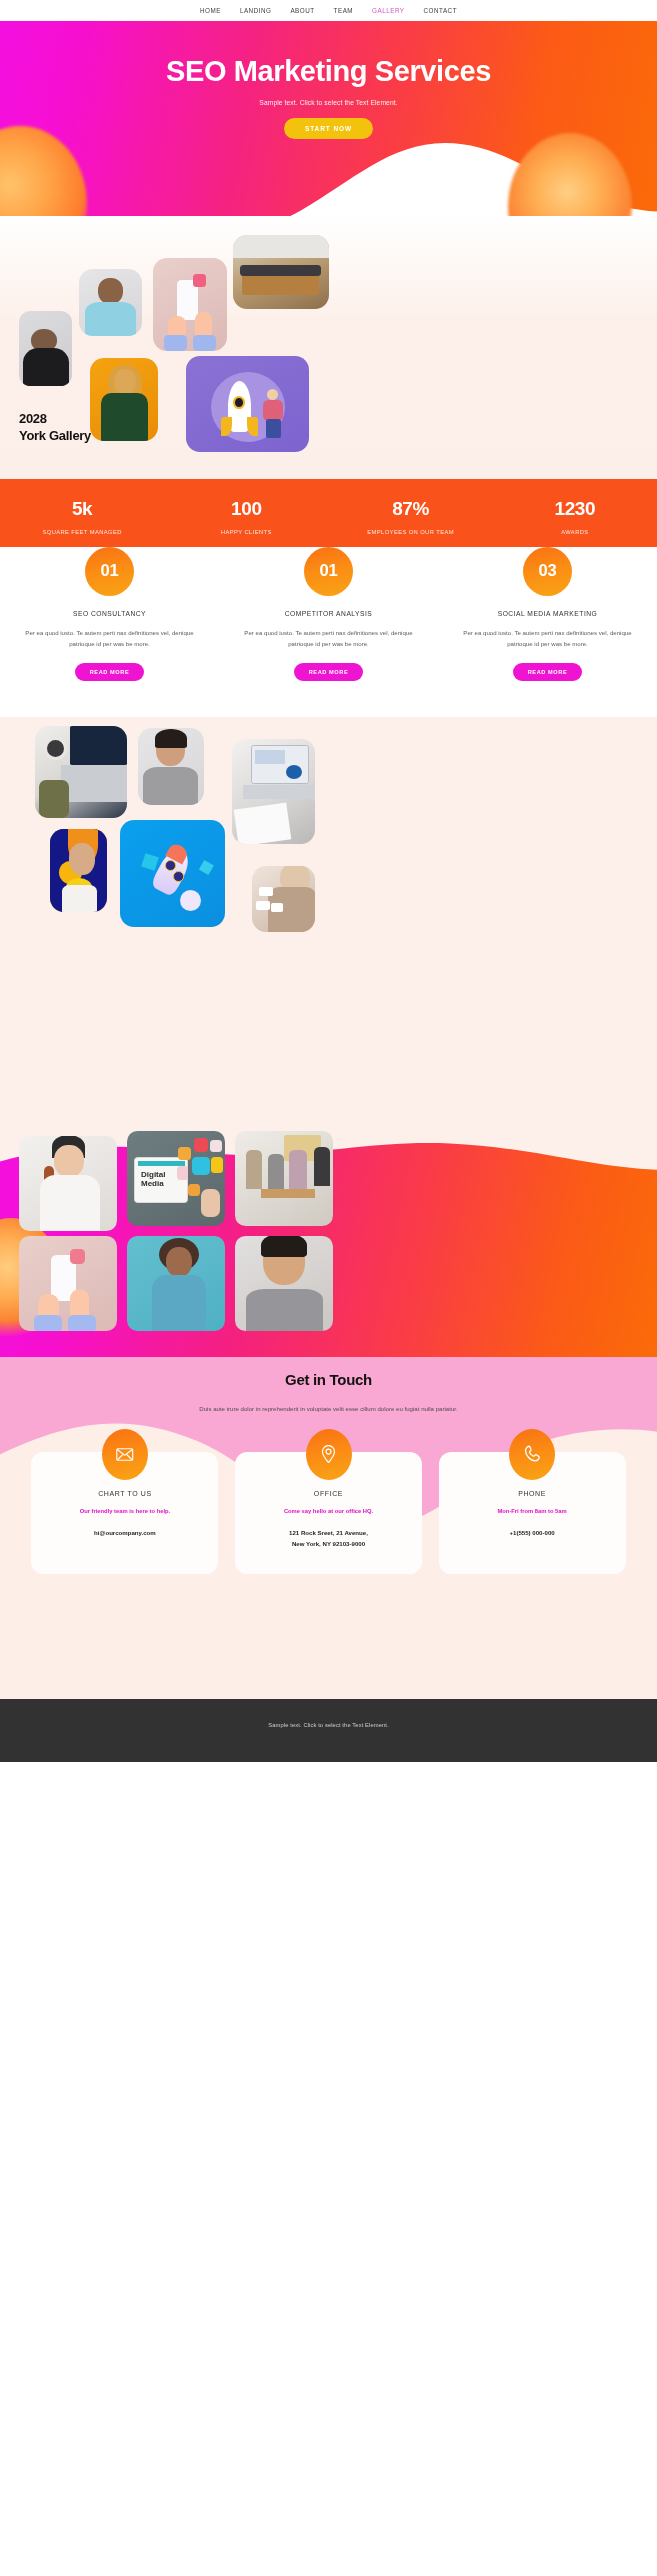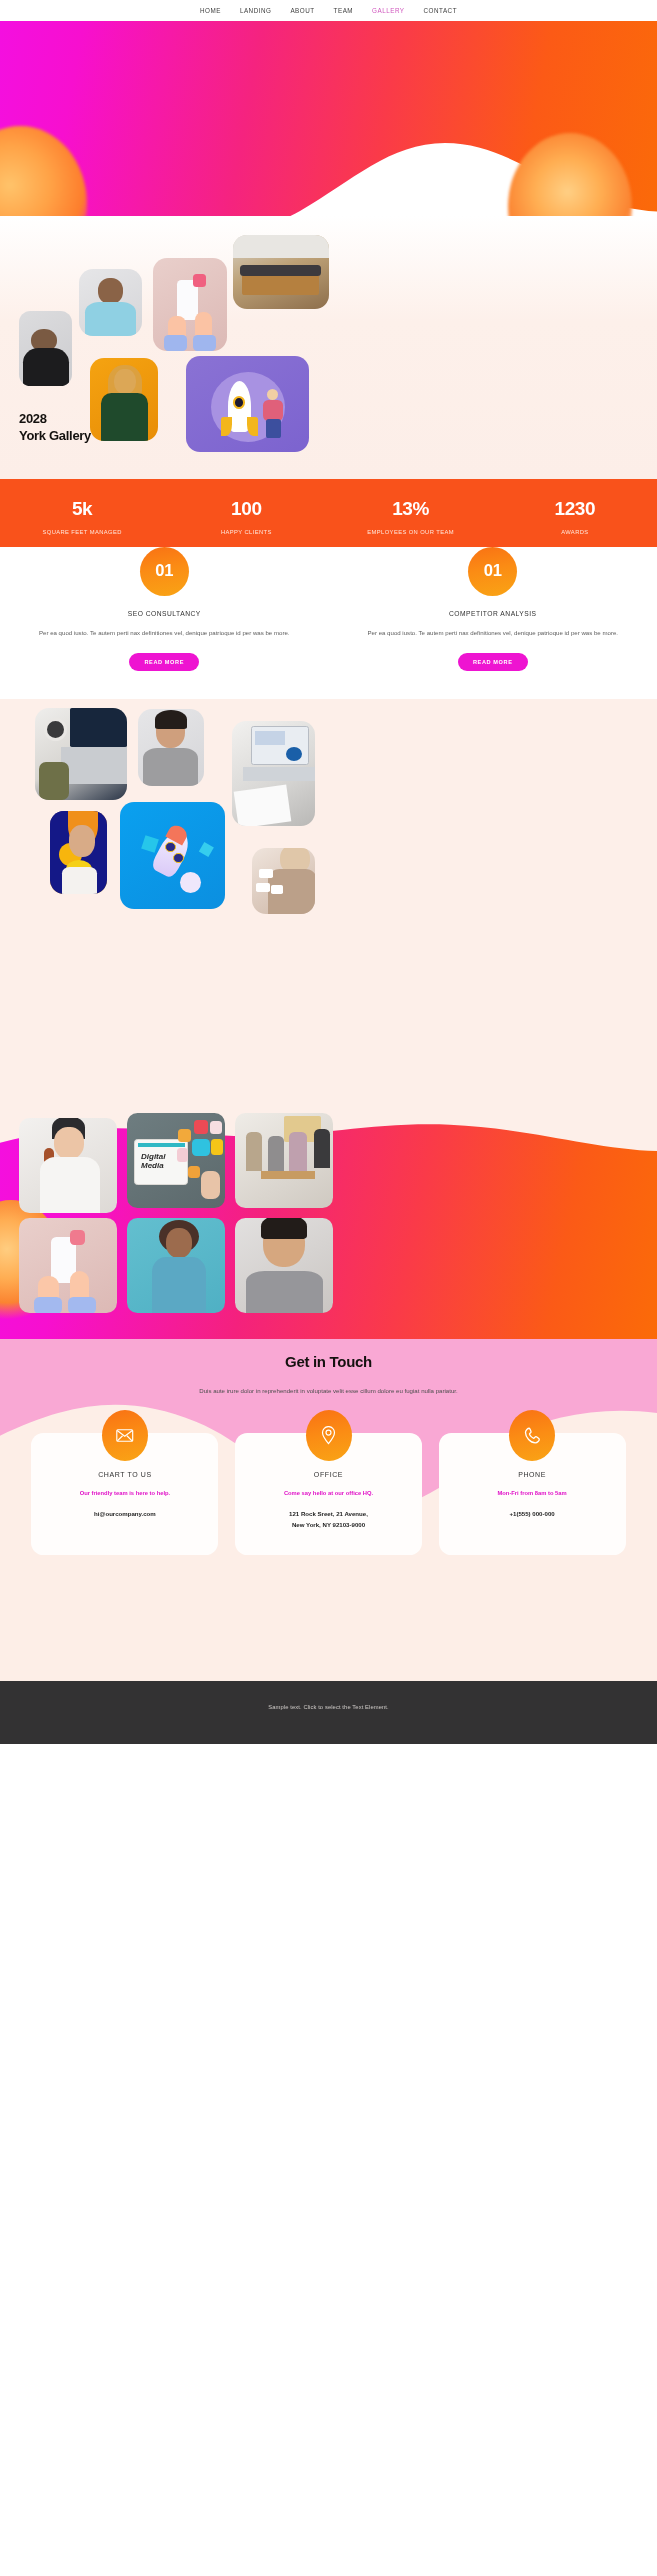--- a/index.html
+++ b/index.html
@@ -142,21 +142,21 @@
     letter-spacing:0.4px;
     color:#ffe6da;
     line-height:1.45;
     padding:0 23px;
   }
 
   
   .services {
     background:#ffffff;
     position:relative;
-    padding-bottom:28px;
+    padding-bottom:36px;
   }
   .svc-row { display:flex; margin-top:-24.5px; }
   .svc { flex:1; text-align:center; padding:0 17.5px; }
   .svc-circle {
     width:49px; height:49px;
     border-radius:50%;
     background:linear-gradient(170deg,#f97114 0%, #fb8c14 45%, #f9a415 100%);
     margin:0 auto;
     display:flex; align-items:center; justify-content:center;
     color:#fff; font-size:16.6px; font-weight:800;
@@ -300,21 +300,21 @@
   .ph-rose  { background:linear-gradient(150deg,#e9cfcb,#dcb9b5); }
   .ph-office{ background:linear-gradient(160deg,#d9d4cb 0%,#bda177 45%,#8e6f4c 100%); }
   .ph-amber { background:linear-gradient(150deg,#f5a311,#e88d06); }
   .ph-purple{ background:linear-gradient(150deg,#8a72d4,#7c63cf); }
   .ph-wood  { background:linear-gradient(150deg,#efeeec 0%,#d8d6d2 50%,#2a3547 100%); }
   .ph-desk  { background:linear-gradient(150deg,#f2f1ef 0%,#d9d8d6 55%,#b9b8b6 100%); }
   .ph-blue  { background:linear-gradient(145deg,#0aa0ef,#0b8fe0); }
   .ph-navy  { background:linear-gradient(150deg,#1a1a8c 0%,#f0901a 50%,#f5c518 100%); }
   .ph-tan   { background:linear-gradient(150deg,#efe4dc,#cdb6a6); }
   .ph-white { background:linear-gradient(150deg,#f3f1ef,#ddd9d5); }
-  .ph-slate { background:linear-gradient(150deg,#6e7d80,#5c696c);font-style:italic; }
+  .ph-slate { background:linear-gradient(150deg,#6e7d80,#5c696c); }
   .ph-team  { background:linear-gradient(150deg,#efece7,#cfc9c1); }
   .ph-teal  { background:linear-gradient(150deg,#63bfcf,#4fb0c4); }
   .ph-lady  { background:linear-gradient(150deg,#e2e0df,#cac6c3); }
 
   .figure { position:absolute; border-radius:50% 50% 42% 42%; }
   .rocket-body { position:absolute; background:#fff; border-radius:50% 50% 26% 26%; }
 </style>
 </head>
 <body>
 
@@ -324,20 +324,25 @@
   <a class="nav-link">ABOUT</a>
   <a class="nav-link">TEAM</a>
   <a class="nav-link active">GALLERY</a>
   <a class="nav-link">CONTACT</a>
 </nav>
 
 <section class="hero">
   <div class="hero-bg"></div>
   <div class="blob blob-l"></div>
   <div class="blob blob-r"></div>
+  <div class="hero-content">
+    <h1 class="hero-title">SEO Marketing Services</h1>
+    <p class="hero-sub">Sample text. Click to select the Text Element.</p>
+    <button class="btn-start">START NOW</button>
+  </div>
 </section>
 
 <section class="gallery-one">
   <div class="g1 small" style="left:19px; top:95px; width:53px; height:75px;">
     <div class="ph ph-grey2">
       <div class="figure" style="left:12.3px; top:17.5px; width:26px; height:23px; background:#7a5a42; border-radius:48%;"></div>
       <div class="figure" style="left:3.5px; top:37px; width:46px; height:42px; background:#1c1c1e; border-radius:34% 34% 0 0;"></div>
     </div>
   </div>
   <div class="g1" style="left:79px; top:53px; width:63px; height:67px;">
@@ -392,40 +397,46 @@
 <section class="stats">
   <div class="stat">
     <div class="stat-num">5k</div>
     <div class="stat-label">SQUARE FEET MANAGED</div>
   </div>
   <div class="stat">
     <div class="stat-num">100</div>
     <div class="stat-label">HAPPY CLIENTS</div>
   </div>
   <div class="stat">
-    <div class="stat-num">13%</div>
+    <div class="stat-num">87%</div>
     <div class="stat-label">EMPLOYEES ON OUR TEAM</div>
   </div>
   <div class="stat">
     <div class="stat-num">1230</div>
     <div class="stat-label">AWARDS</div>
   </div>
 </section>
 
 <section class="services">
   <div class="svc-row">
     <div class="svc">
       <div class="svc-circle">01</div>
       <div class="svc-title">SEO CONSULTANCY</div>
       <div class="svc-text">Per ea quod iusto. Te autem perti nax definitiones vel, denique patrioque id per was be more.</div>
       <button class="btn-read">READ MORE</button>
     </div>
     <div class="svc">
       <div class="svc-circle">01</div>
       <div class="svc-title">COMPETITOR ANALYSIS</div>
+      <div class="svc-text">Per ea quod iusto. Te autem perti nax definitiones vel, denique patrioque id per was be more.</div>
+      <button class="btn-read">READ MORE</button>
+    </div>
+    <div class="svc">
+      <div class="svc-circle">03</div>
+      <div class="svc-title">SOCIAL MEDIA MARKETING</div>
       <div class="svc-text">Per ea quod iusto. Te autem perti nax definitiones vel, denique patrioque id per was be more.</div>
       <button class="btn-read">READ MORE</button>
     </div>
   </div>
 </section>
 
 <section class="gallery-two">
   <div class="g2" style="left:35px; top:8.8px; width:92px; height:92px;">
     <div class="ph ph-wood">
       <div style="position:absolute;left:35px;top:0;width:57px;height:39px;background:#17263c;border-radius:1.8px;"></div>

